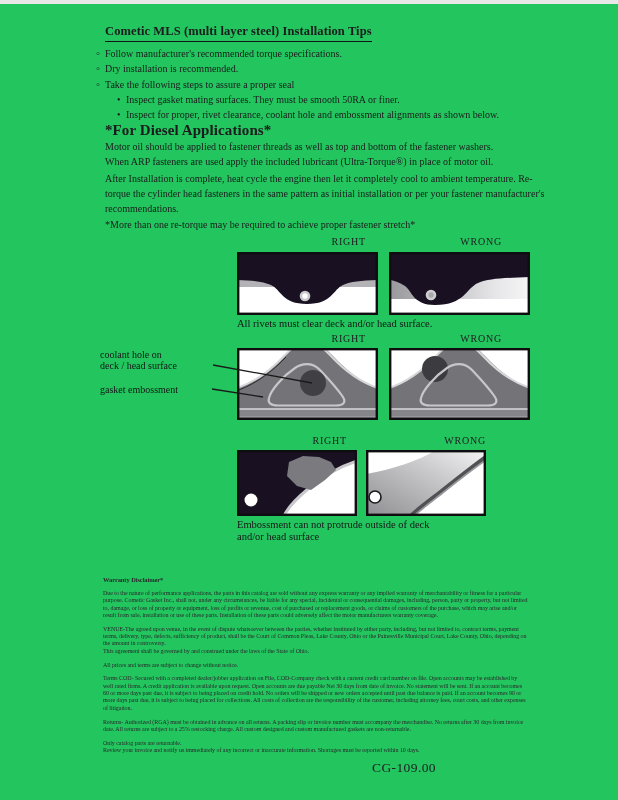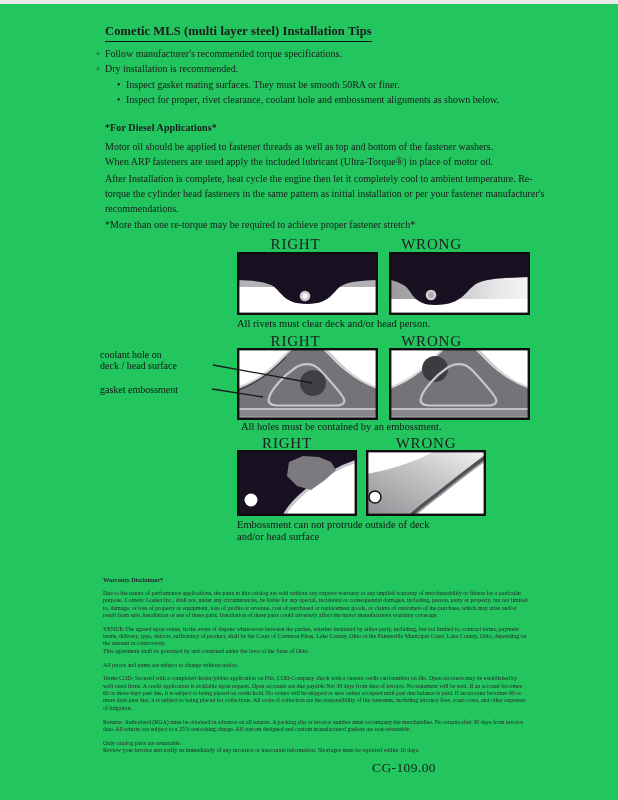--- a/index.html
+++ b/index.html
@@ -13,25 +13,25 @@
   .title{
     left:105px; top:20px; font-size:12.5px; font-weight:bold;
     border-bottom:1.4px solid #141416; padding-bottom:1.5px; letter-spacing:.1px;
   }
   .intro{left:96px; top:42px; width:450px; font-size:10px; line-height:15.3px;}
   .b-row{display:flex; align-items:baseline;}
   .b-row.sub{margin-left:21px;}
   .b-row .mk{width:9px; flex:0 0 9px; font-size:10px;}
   .b-row.main .mk::before{content:"\25E6"; font-size:11px;}
   .b-row.sub  .mk::before{content:"\2022"; font-size:10px;}
-  .diesel-h{left:105px; top:118px; font-size:10px; font-weight:bold; letter-spacing:.1px;}
+  .diesel-h{left:105px; top:118px; font-size:15px; font-weight:bold; letter-spacing:.1px;}
   .body-p{left:105px; width:448px; font-size:10px; line-height:15.2px; white-space:pre-line;}
   .p1{top:135px;} .p2{top:167px;} .p3{top:213px;}
 
-  .dg-label{font-size:15px; letter-spacing:.8px; color:#202022; text-align:center; width:141px;}
+  .dg-label{font-size:10px; letter-spacing:.8px; color:#202022; text-align:right; width:141px;}
   .r1{left:225px; top:232px;} .w1{left:361px; top:232px;}
   .r2{left:225px; top:329px;} .w2{left:361px; top:329px;}
   .r3{left:227px; top:431px; width:120px;} .w3{left:366px; top:431px; width:120px;}
 
   .dbox{line-height:0;}
   .dbox svg{display:block;}
   .box-r1{left:237px; top:248px;} .box-w1{left:389px; top:248px;}
   .box-r2{left:237px; top:344px;} .box-w2{left:389px; top:344px;}
   .box-r3{left:237px; top:446px;} .box-w3{left:366px; top:446px;}
 
@@ -58,20 +58,24 @@
   <div class="abs title">Cometic MLS (multi layer steel) Installation Tips</div>
 
   <div class="abs intro">
     <div class="b-row main">
         <span class="mk"></span>
         <span>Follow manufacturer's recommended torque specifications.</span>
       </div>
     <div class="b-row main">
         <span class="mk"></span>
         <span>Dry installation is recommended.</span>
+      </div>
+    <div class="b-row main">
+        <span class="mk"></span>
+        <span>Take the following steps to assure a proper seal</span>
       </div>
     <div class="b-row sub">
         <span class="mk"></span>
         <span>Inspect gasket mating surfaces.  They must be smooth 50RA or finer.</span>
       </div>
     <div class="b-row sub">
         <span class="mk"></span>
         <span>Inspect for proper, rivet clearance, coolant hole and embossment alignments as shown below.</span>
       </div>
   </div>
@@ -105,21 +109,21 @@
         </linearGradient>
       </defs>
       <rect x="0" y="0" width="141" height="63" fill="#ffffff"></rect>
       <rect x="0" y="23" width="141" height="24" fill="url(#gDeck1)"></rect>
       <path d="M0,0 H141 V25 C114,26 100,26.5 89,31 C77,36 76,53 46,53 C24,53 23,39 16,34 C10,30 5,28.5 0,27.5 Z" fill="#191022"></path>
       <circle cx="42" cy="43" r="5.3" fill="#cfcfd2"></circle>
       <circle cx="42" cy="43" r="2.7" fill="#a9a9ad"></circle>
       <rect x="1.2" y="1.2" width="138.6" height="60.6" fill="none" stroke="#0e0e10" stroke-width="2.4"></rect>
     </svg>
   </div>
-  <div class="abs caption cap1">All rivets must clear deck and/or head person.</div>
+  <div class="abs caption cap1">All rivets must clear deck and/or head surface.</div>
 
   <div class="abs dg-label r2">RIGHT</div>
   <div class="abs dg-label w2">WRONG</div>
 
   <div class="abs side-label lbl-hole">coolant hole on
 deck / head surface</div>
   <div class="abs side-label lbl-emb">gasket embossment</div>
 
   <div class="abs dbox box-r2">
     <svg width="141" height="72" viewBox="0 0 141 72">
@@ -149,21 +153,20 @@
       <path d="M32,50 C34,42 46,28 58,20 C66,14.5 76,14.5 83,22 C92,31.5 102,43 106,49 C109,54 107,57.5 99,57.5 H41 C34,57.5 30.5,55 32,50 Z" fill="none" stroke="#c7c7ca" stroke-width="2.2"></path>
       <rect x="1.2" y="1.2" width="138.6" height="69.6" fill="none" stroke="#0e0e10" stroke-width="2.4"></rect>
     </svg>
   </div>
 
   <svg class="abs ptr" width="115" height="48" viewBox="0 0 115 48">
     <line x1="8" y1="9" x2="107" y2="27" stroke="#1a1a1a" stroke-width="1.3"></line>
     <line x1="7" y1="33" x2="58" y2="41" stroke="#1a1a1a" stroke-width="1.3"></line>
   </svg>
 
-  <div class="abs caption cap2">All holes must be contained by an embossment.</div>
 
   <div class="abs dg-label r3">RIGHT</div>
   <div class="abs dg-label w3">WRONG</div>
 
   <div class="abs dbox box-r3">
     <svg width="120" height="66" viewBox="0 0 120 66">
       <rect x="0" y="0" width="120" height="66" fill="#ffffff"></rect>
       <path d="M0,0 H120 V11 C99,18 85,27 71,39 C59,49 51,57 47,66 H0 Z" fill="#191022"></path>
       <path d="M47,66 C51,57 59,49 71,39 C85,27 99,18 120,11" stroke="#c9c9cc" stroke-width="3" fill="none"></path>
       <path d="M52,12 L66,6 L82,7 L94,12 L99,20 L88,30 L74,40 L60,36 L50,26 Z" fill="#7b7b7f"></path>

